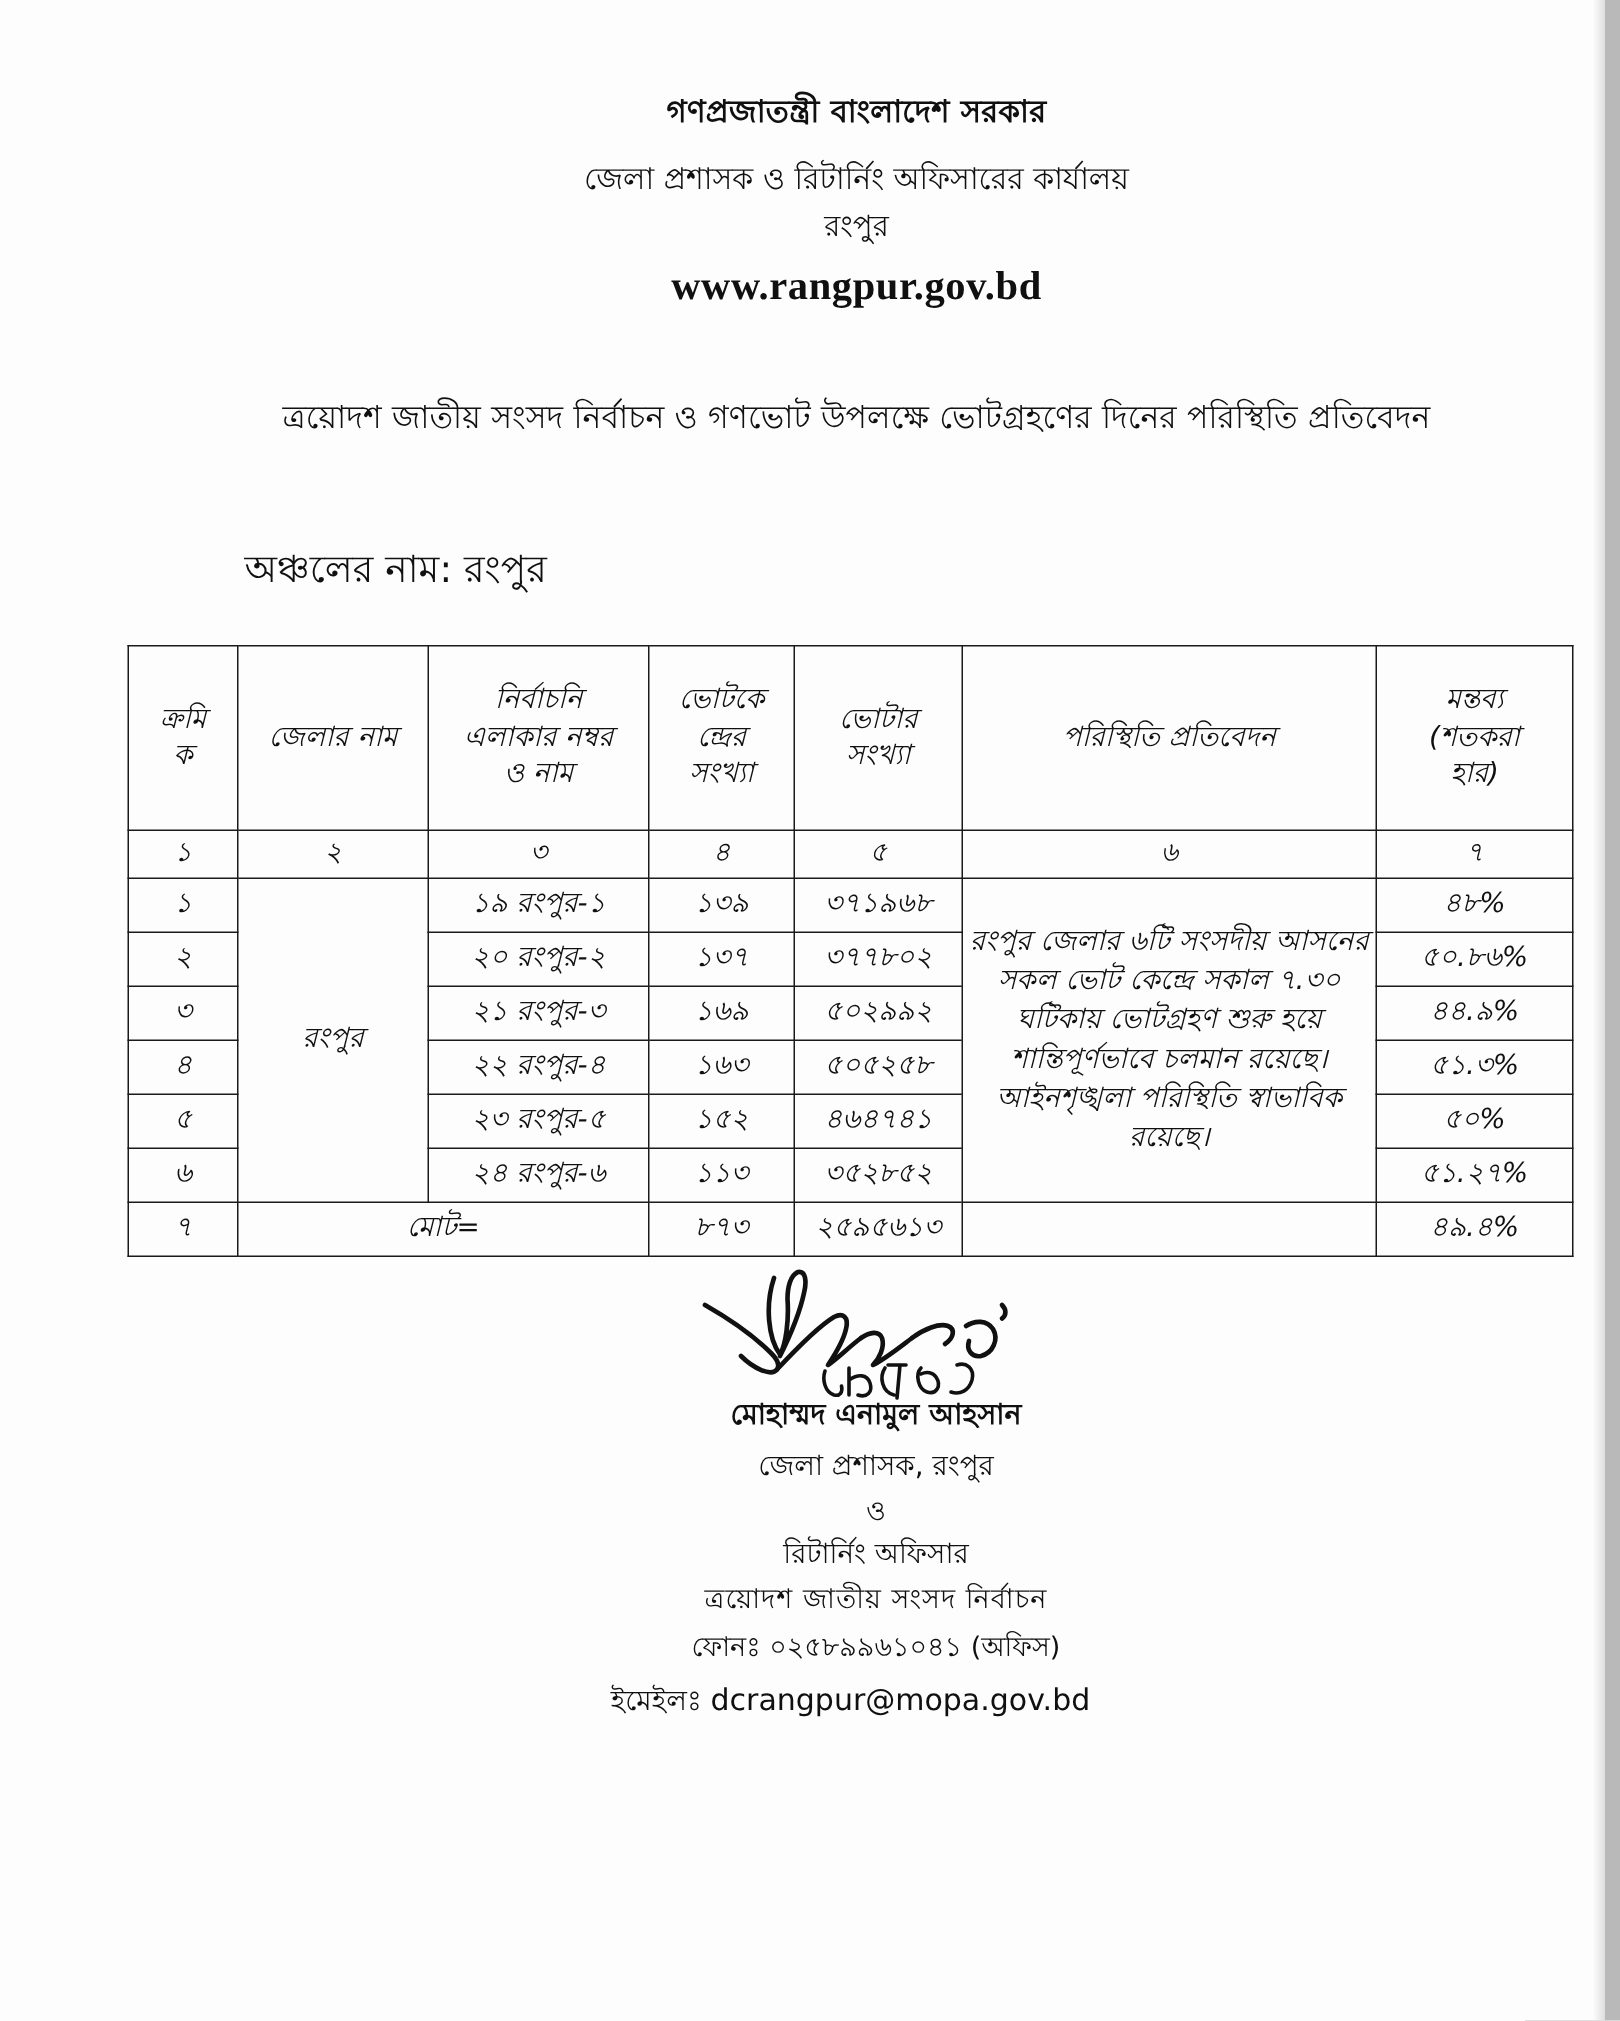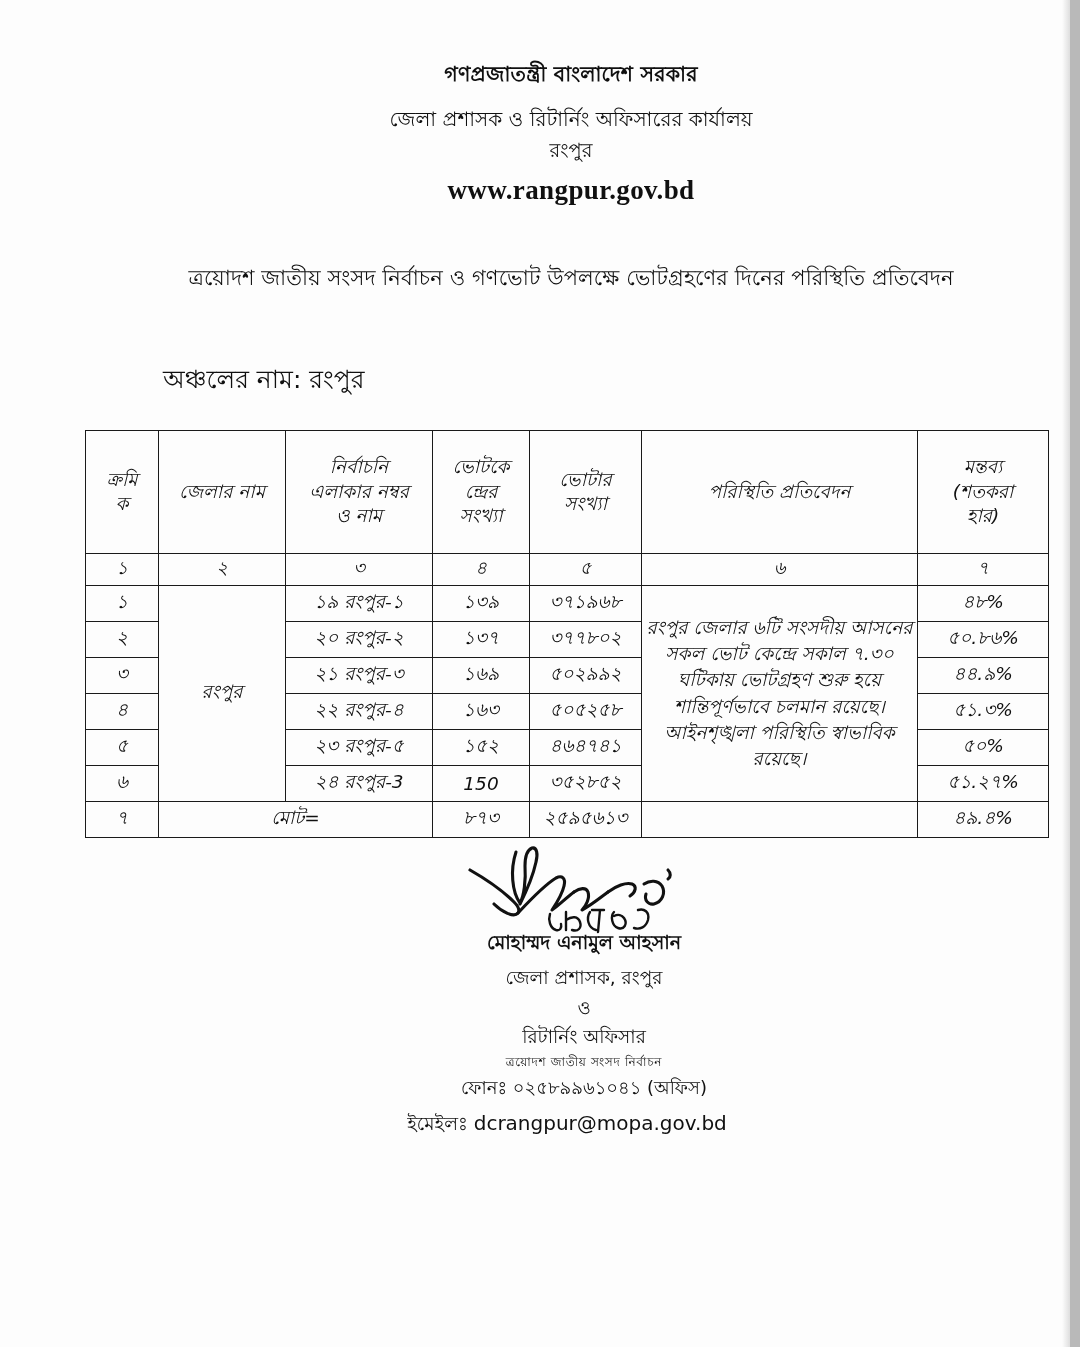--- a/index.html
+++ b/index.html
@@ -220,21 +220,21 @@
     font-size: 18px;
     line-height: 1.62;
   }
   .sig-role2 {
     font-family: "DejaVu Sans", sans-serif;
     font-size: 18.5px;
     line-height: 1.62;
   }
   .sig-election {
     font-family: "DejaVu Sans", sans-serif;
-    font-size: 12px;
+    font-size: 18px;
     line-height: 1.7;
     letter-spacing: .7px;
     text-align: center;
   }
   .sig-phone {
     font-family: "DejaVu Sans", sans-serif;
     font-size: 18px;
     line-height: 1.8;
   }
   .sig-email {
@@ -352,22 +352,22 @@
           </tr>
           <tr class="datarow">
             <td>৫</td>
             <td class="constituency">২৩ রংপুর-৫</td>
             <td>১৫২</td>
             <td>৪৬৪৭৪১</td>
             <td>৫০%</td>
           </tr>
           <tr class="datarow">
             <td>৬</td>
-            <td class="constituency">২৪ রংপুর-3</td>
-            <td>150</td>
+            <td class="constituency">২৪ রংপুর-৬</td>
+            <td>১১৩</td>
             <td>৩৫২৮৫২</td>
             <td>৫১.২৭%</td>
           </tr>
           <tr class="totalrow">
             <td>৭</td>
             <td class="total-label" colspan="2">মোট=</td>
             <td>৮৭৩</td>
             <td>২৫৯৫৬১৩</td>
             <td></td>
             <td>৪৯.৪%</td>

